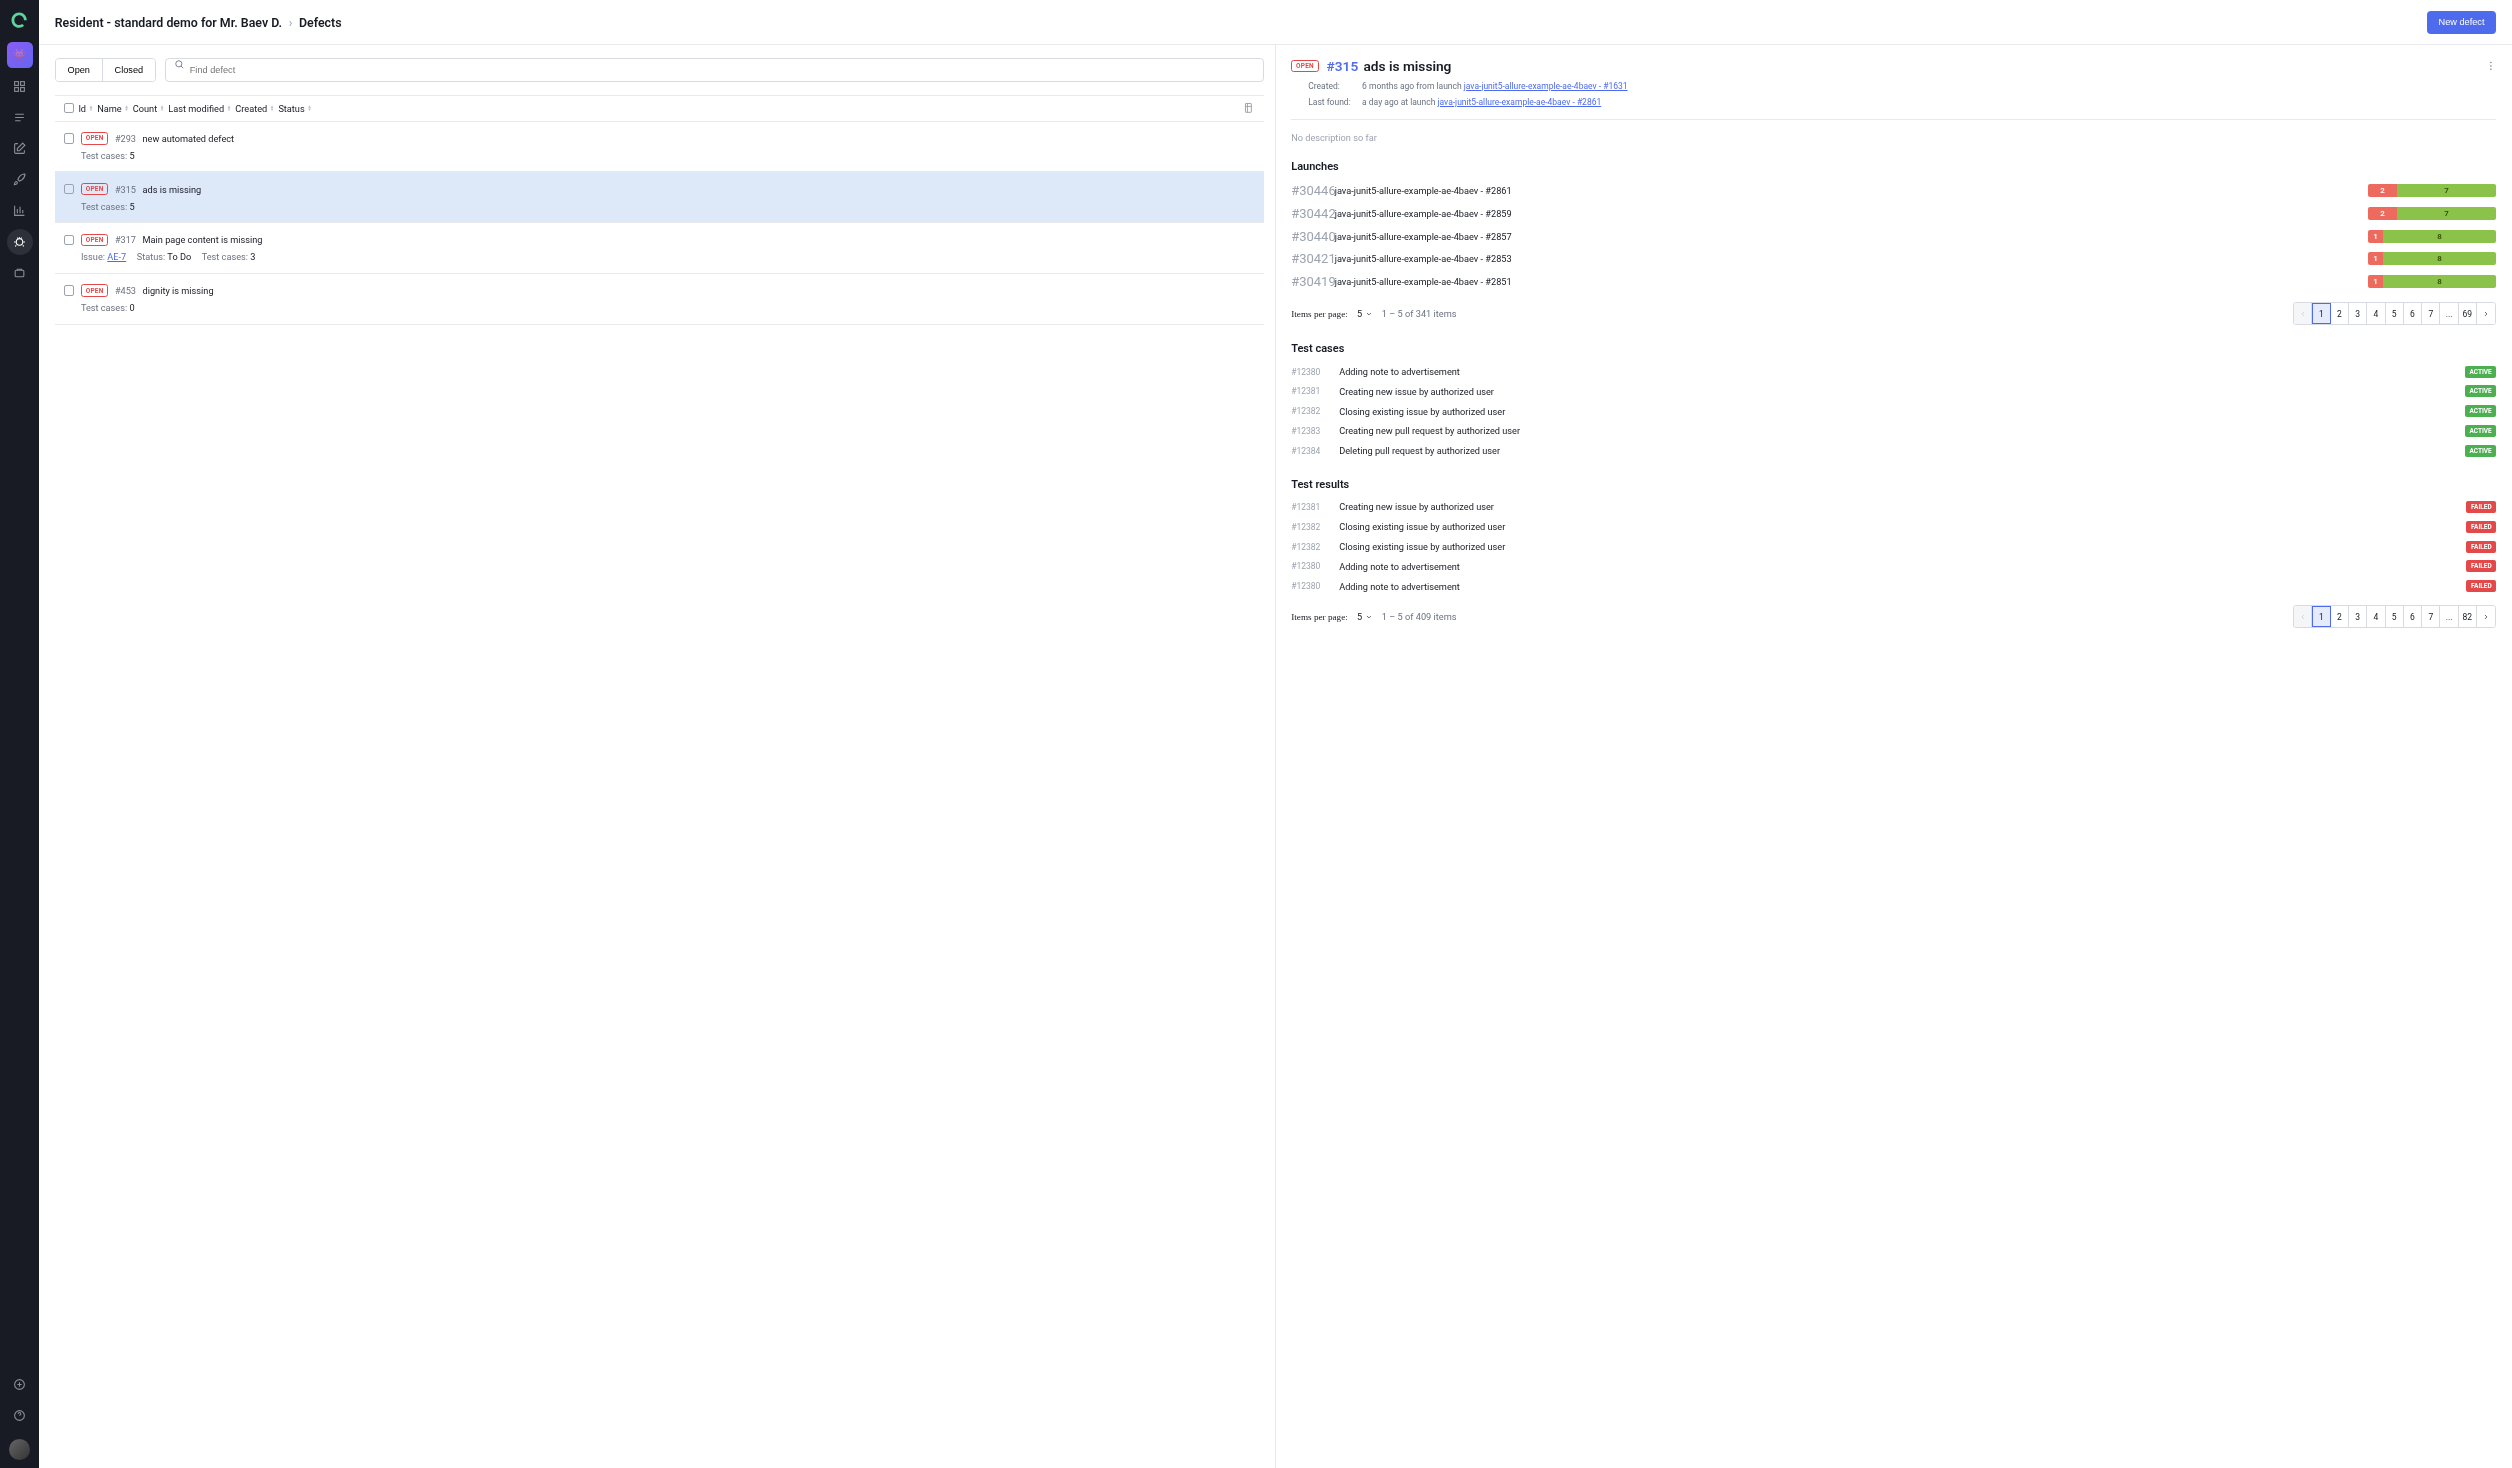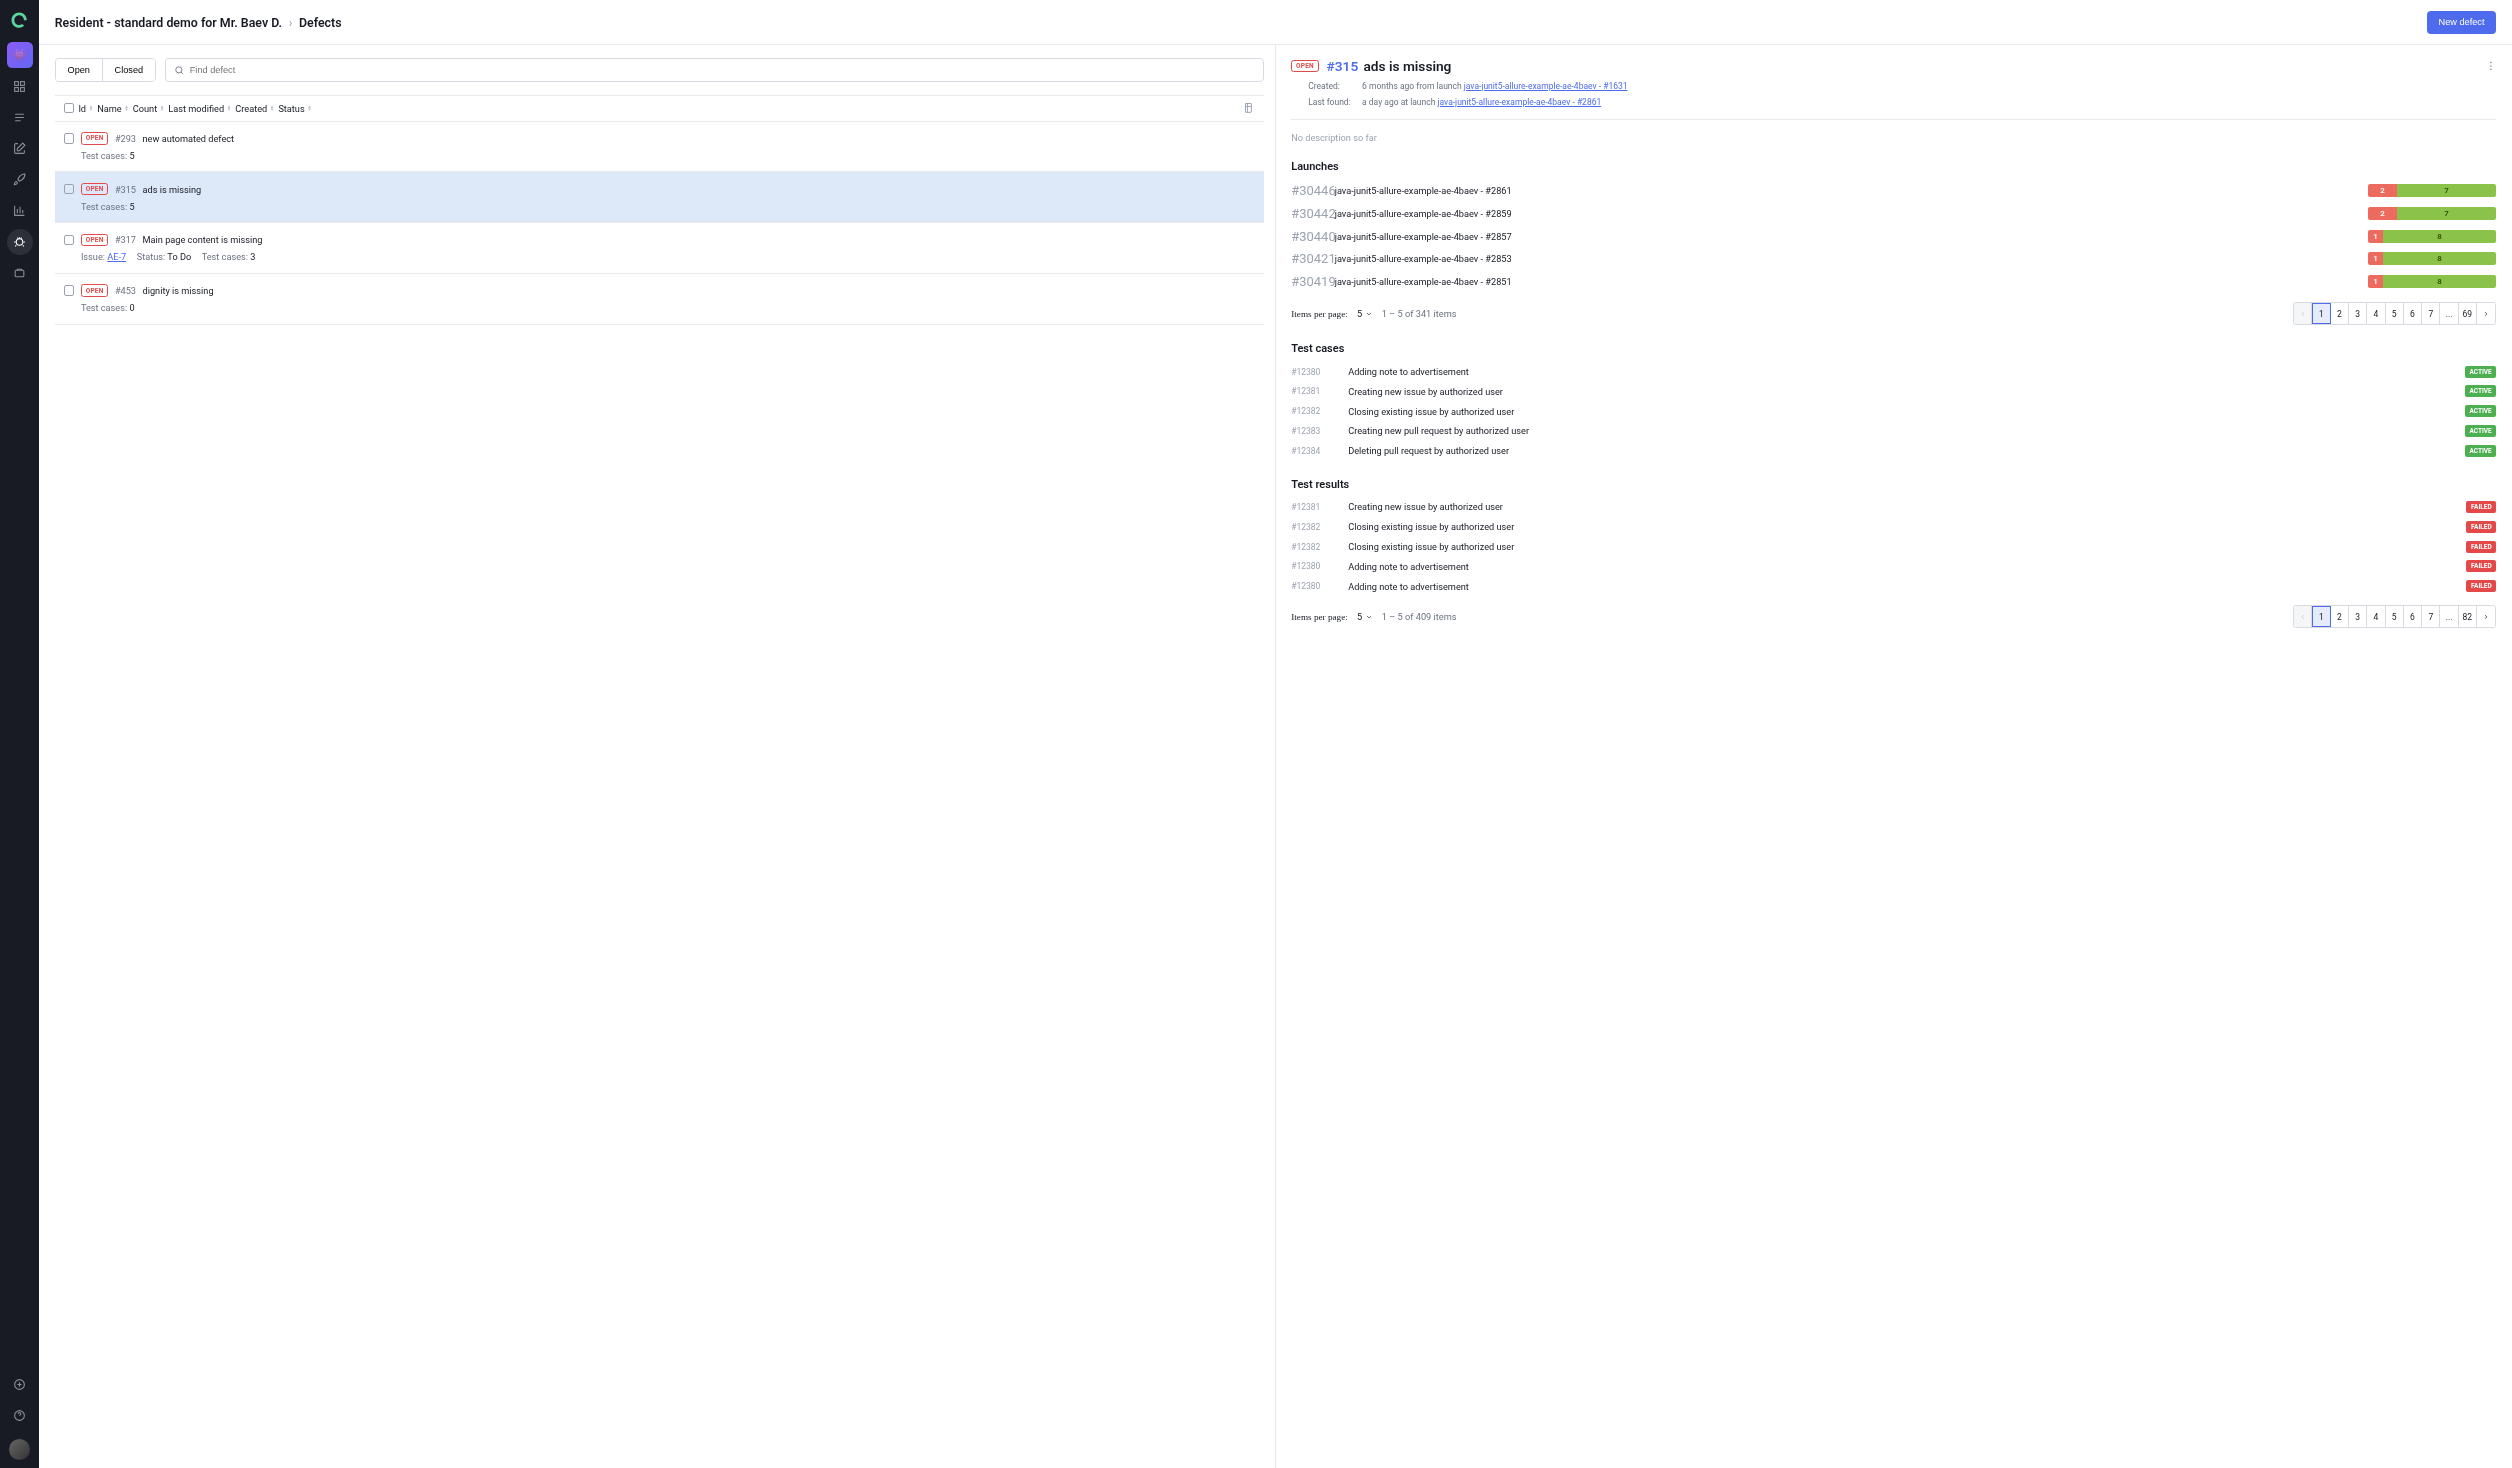--- a/index.html
+++ b/index.html
@@ -31,21 +31,21 @@
     
     .content { flex: 1; display: flex; overflow: hidden; }
     .left-panel { width: 50%; padding: 13px 10.5px 13px 15.7px; border-right: 0.7px solid #E8E9ED; overflow-y: auto; }
     .right-panel { width: 50%; padding: 13px 15.7px; overflow-y: auto; }
     
     
     .left-toolbar { display: flex; gap: 9.2px; margin-bottom: 13px; }
     .toggle-group { display: flex; border: 0.7px solid #D8DAE2; border-radius: 3.9px; overflow: hidden; }
     .toggle-btn { padding: 5.9px 11.8px; background: #fff; border: none; cursor: pointer; font-size: 9.2px; }
     .toggle-btn:first-child { border-right: 0.7px solid #D8DAE2; }
-    .search-wrap { flex: 1; display: flex; align-items: center; border: 0.7px solid #D8DAE2; border-radius: 3.9px; padding: 0 7.9px; }
+    .search-wrap { flex: 1; display: flex; border: 0.7px solid #D8DAE2; border-radius: 3.9px; padding: 0 7.9px; }
     .search-input { flex: 1; border: none; outline: none; padding: 5.9px 5.2px; font-size: 9.2px; }
     .search-wrap svg { width: 10.5px; height: 10.5px; color: #6B7280; }
     
     
     .tbl-head { display: flex; align-items: center; padding: 6.5px 9.2px; border-top: 0.7px solid #E8E9ED; border-bottom: 0.7px solid #E8E9ED; gap: 4px; }
     .tbl-head .ckbx { width: 10.5px; height: 10.5px; border: 1px solid #9CA3AF; border-radius: 2px; }
     .col-h { display: flex; align-items: center; gap: 2.6px; font-size: 9.2px; color: #181B24; cursor: pointer; }
     .sort-ic { display: flex; flex-direction: column; font-size: 4.6px; line-height: 3.3px; color: #C0C3CC; }
     .tbl-head-spacer { flex: 1; }
     .copy-ic { color: #9CA3AF; cursor: pointer; }
@@ -91,21 +91,21 @@
     .pager-size { display: flex; align-items: center; gap: 2.6px; cursor: pointer; }
     .pager-info { color: #6B7280; }
     .pager-spacer { flex: 1; }
     .pager-nav { display: flex; border: 0.7px solid #D8DAE2; border-radius: 2.6px; overflow: hidden; }
     .pager-btn { min-width: 18.3px; height: 21px; display: flex; align-items: center; justify-content: center; border-right: 0.7px solid #D8DAE2; cursor: pointer; font-size: 8.5px; background: #fff; }
     .pager-btn:last-child { border-right: none; }
     .pager-btn.active { background: #E6EBFB; border: 0.7px solid #4F6BED; }
     .pager-btn.disabled { background: #F5F6F8; color: #C0C3CC; }
     
     
-    .tc-row { display: flex; align-items: center; gap: 20px; padding: 3.9px 0; }
+    .tc-row { display: flex; align-items: center; gap: 11px; padding: 3.9px 0; }
     .tc-id { color: #9CA3AF; font-size: 8.5px; width: 37px; }
     .tc-name { flex: 1; font-size: 9.2px; }
     .badge-active { background: #4CAF50; color: #fff; font-size: 6.5px; font-weight: 700; padding: 2px 4.6px; border-radius: 2px; }
     .badge-failed { background: #E34949; color: #fff; font-size: 6.5px; font-weight: 700; padding: 2px 4.6px; border-radius: 2px; }
     
     .sec-gap { margin-top: 17px; }
   </style>
 </head>
 <body>
 

